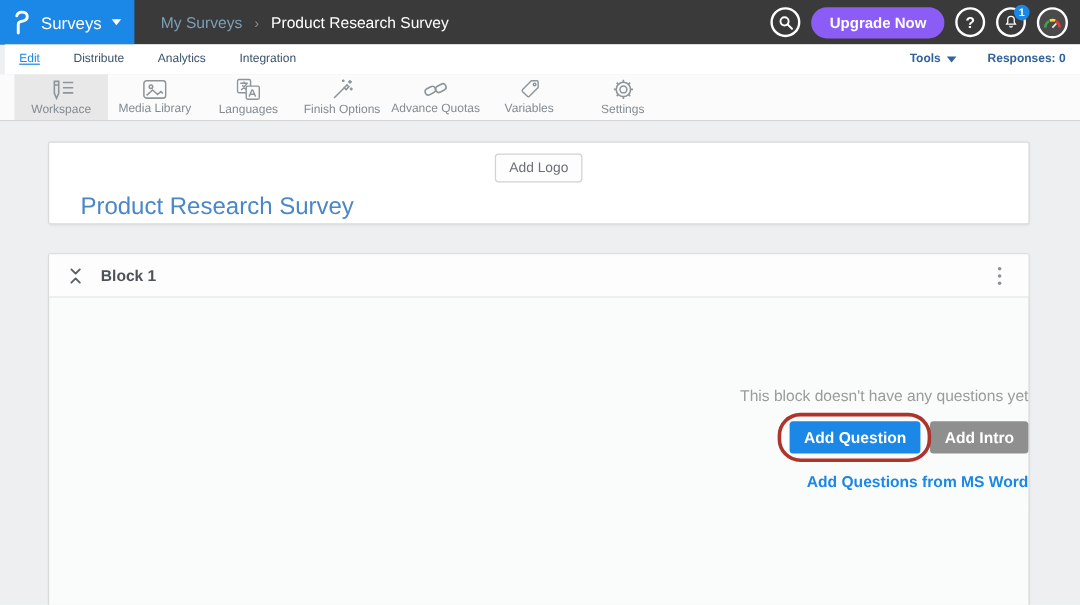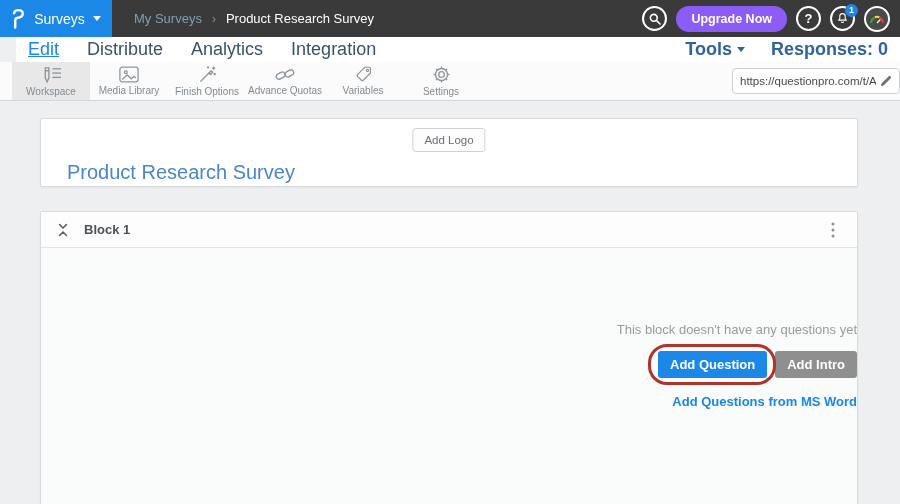--- a/index.html
+++ b/index.html
@@ -43,22 +43,22 @@
   }
   .badge {
     position:absolute; top:-4px; right:-5px; background:#1b87e6; color:#fff;
     border-radius:8px; font-size:9px; font-weight:700; padding:1px 4px; line-height:1.2;
   }
   .avatar { width:26px; height:26px; border:2px solid #fff; border-radius:50%;
     background:#4a4a4a; display:flex; align-items:center; justify-content:center; cursor:pointer; }
 
   
   .nav {
-    position:absolute; top:37px; left:16px; right:0; height:25px; background:#fff;
-    display:flex; align-items:center; font-size:18px;
+    position:absolute; top:37px; left:4px; right:0; height:25px; background:#fff;
+    display:flex; align-items:center; font-size:10px;
   }
   .nav-tabs { display:flex; gap:28px; padding-left:12px; }
   .nav-tab { color:#3a526b; font-weight:500; cursor:pointer; }
   .nav-tab.active { color:#1b87e6; text-decoration:underline; }
   .nav-right { margin-left:auto; display:flex; align-items:center; gap:26px; padding-right:12px; }
   .tools { color:#30639a; font-weight:600; cursor:pointer; display:flex; align-items:center; gap:5px; }
   .caret-dark {
     width:0; height:0; border-left:4px solid transparent; border-right:4px solid transparent;
     border-top:5px solid #30639a; display:inline-block;
   }
@@ -218,20 +218,31 @@
       <svg width="20" height="17" viewBox="0 0 22 18" fill="none" stroke="#8d959b" stroke-width="1.4">
           <rect x="1" y="1" width="20" height="16" rx="2.5"></rect>
           <circle cx="7.5" cy="6.5" r="1.6"></circle>
           <path d="M3.5 14.5 l5.5-5 4.5 4.2 3-2.7 2 1.8"></path>
         </svg>
     </span>
     <span>Media Library</span>
   </div>
   <div class="tool-item">
     <span>
+      <svg width="20" height="19" viewBox="0 0 22 20" fill="none" stroke="#8d959b" stroke-width="1.3">
+          <rect x="1" y="1" width="12" height="12" rx="1.5"></rect>
+          <path d="M3.5 4.3 h7 M7 2.8 v1.5 M4.3 10.6 C6 9 8.2 7 9.6 4.8 M9.4 10.6 C8 9.2 6.4 7.6 5.4 6.2"></path>
+          <rect x="9" y="7" width="12" height="12" rx="1.5" fill="#fbfbfb"></rect>
+          <path d="M11.6 16.6 l2.7-6.2 h.6 l2.7 6.2 M12.6 14.4 h4.1"></path>
+        </svg>
+    </span>
+    <span>Languages</span>
+  </div>
+  <div class="tool-item">
+    <span>
       <svg width="19" height="19" viewBox="0 0 20 20" fill="none" stroke="#8d959b" stroke-width="1.4">
           <path d="M2.5 17.5 L11.5 8.5"></path>
           <path d="M11.5 8.5 l2.4-2.4 1.6 1.6 -2.4 2.4 z"></path>
           <path d="M16.5 1.8 v3.2 M14.9 3.4 h3.2 M17.6 8.3 v2.6 M16.3 9.6 h2.6 M10.6 1.4 v2.2 M9.5 2.5 h2.2"></path>
         </svg>
     </span>
     <span>Finish Options</span>
   </div>
   <div class="tool-item">
     <span>
@@ -255,28 +266,20 @@
     <span>
       <svg width="19" height="19" viewBox="0 0 20 20" fill="none" stroke="#8d959b" stroke-width="1.4">
           <circle cx="10" cy="10" r="3"></circle>
           <circle cx="10" cy="10" r="6.3"></circle>
           <path d="M10 1.6 v2.1 M10 16.3 v2.1 M1.6 10 h2.1 M16.3 10 h2.1 M4.1 4.1 l1.5 1.5 M14.4 14.4 l1.5 1.5 M15.9 4.1 l-1.5 1.5 M5.6 14.4 l-1.5 1.5"></path>
         </svg>
     </span>
     <span>Settings</span>
   </div>
 
-  <div class="url-box">
-    <input type="text" readonly="" value="https://questionpro.com/t/A" style="">
-    <span class="url-edit">
-      <svg width="12" height="12" viewBox="0 0 14 14">
-          <path d="M1 13 l.8-3.2 8.4-8.4 a1.2 1.2 0 0 1 1.7 0 l.7.7 a1.2 1.2 0 0 1 0 1.7 L4.2 12.2 z" fill="#6d7378"></path>
-        </svg>
-    </span>
-  </div>
 </div>
 
 <div class="card title-card">
   <button class="add-logo-btn">Add Logo</button>
   <div class="survey-title">Product Research Survey</div>
 </div>
 
 <div class="card block-card">
   <div class="block-header">
     <span class="collapse-btn">

